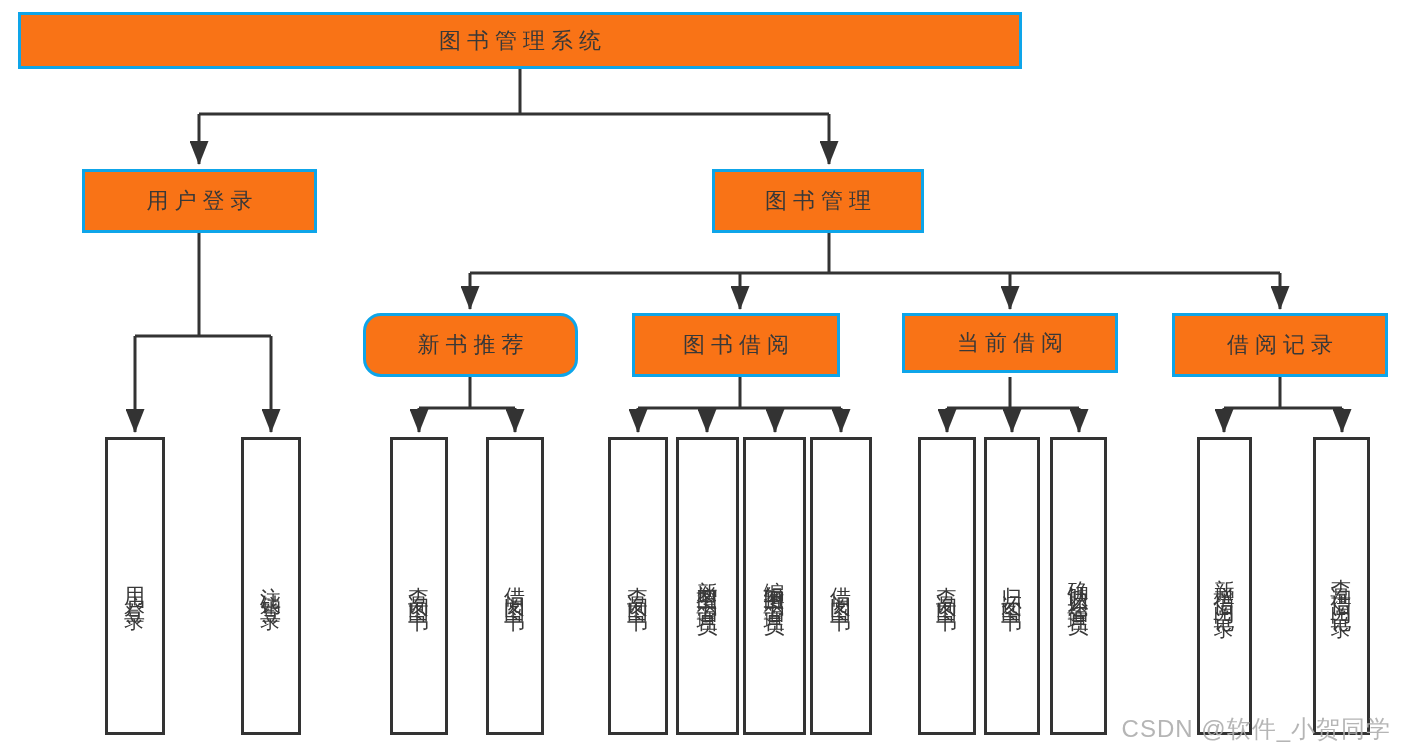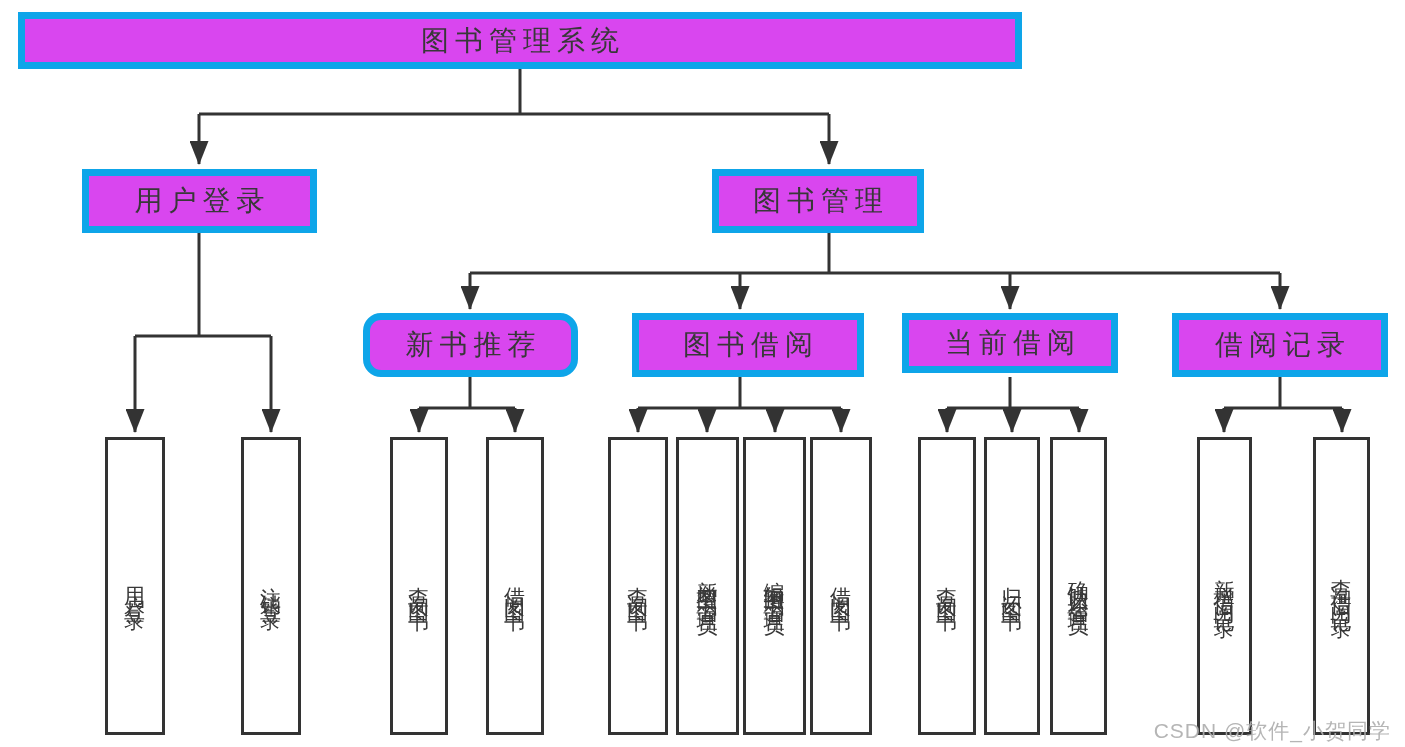--- a/index.html
+++ b/index.html
@@ -7,24 +7,24 @@
     position:relative;
     width:1405px;height:747px;
     background:#ffffff;
     overflow:hidden;
     font-family:"Liberation Sans","DejaVu Sans",sans-serif;
   }
   #wires{position:absolute;left:0;top:0;z-index:1;}
   .hbox{
     position:absolute;
     box-sizing:border-box;
-    border:7px solid #0ea5e9;
-    background:#d946ef;
+    border:3px solid #0ea5e9;
+    background:#f97316;
     display:flex;align-items:center;justify-content:center;
-    font-size:28px;letter-spacing:6px;text-indent:6px;
+    font-size:22px;letter-spacing:6px;text-indent:6px;
     color:#383838;
     z-index:2;
     white-space:nowrap;
   }
   .vbox{
     position:absolute;
     box-sizing:border-box;
     border:3px solid #333333;
     background:#ffffff;
     top:437px;height:298px;
@@ -32,21 +32,21 @@
     writing-mode:vertical-rl;
     font-size:21px;letter-spacing:8px;
     line-height:1;
     color:#383838;
     z-index:2;
   }
   .vbox.long{letter-spacing:5px;}
   #watermark{
     position:absolute;
     right:14px;bottom:2px;
-    font-size:21px;
+    font-size:24px;
     color:rgba(175,175,175,0.92);
     letter-spacing:1px;
     z-index:3;
     white-space:nowrap;
   }
 </style>
 </head>
 <body>
 
 <div id="canvas">
@@ -105,21 +105,21 @@
       <path d="M1342 408 V432" marker-end="url(#ah)"></path>
     </g>
   </svg>
 
   <div class="hbox" style="left:18px;top:12px;width:1004px;height:57px;">图书管理系统</div>
 
   <div class="hbox" style="left:82px;top:169px;width:235px;height:64px;">用户登录</div>
   <div class="hbox" style="left:712px;top:169px;width:212px;height:64px;">图书管理</div>
 
   <div class="hbox" style="left:363px;top:313px;width:215px;height:64px;border-radius:18px;">新书推荐</div>
-  <div class="hbox" style="left:632px;top:313px;width:232px;height:64px;">图书借阅</div>
+  <div class="hbox" style="left:632px;top:313px;width:208px;height:64px;">图书借阅</div>
   <div class="hbox" style="left:902px;top:313px;width:216px;height:60px;">当前借阅</div>
   <div class="hbox" style="left:1172px;top:313px;width:216px;height:64px;">借阅记录</div>
 
   <div class="vbox" style="left:105px;width:60px;">用户登录</div>
   <div class="vbox" style="left:241px;width:60px;">注销登录</div>
 
   <div class="vbox" style="left:390px;width:58px;">查询图书</div>
   <div class="vbox" style="left:486px;width:58px;">借阅图书</div>
 
   <div class="vbox" style="left:608px;width:60px;">查询图书</div>

